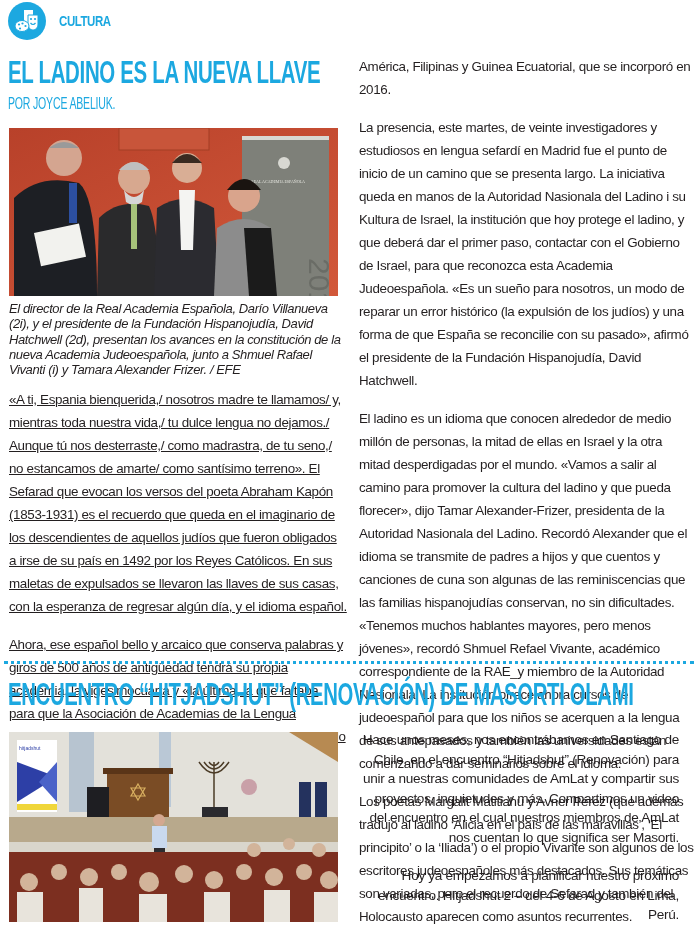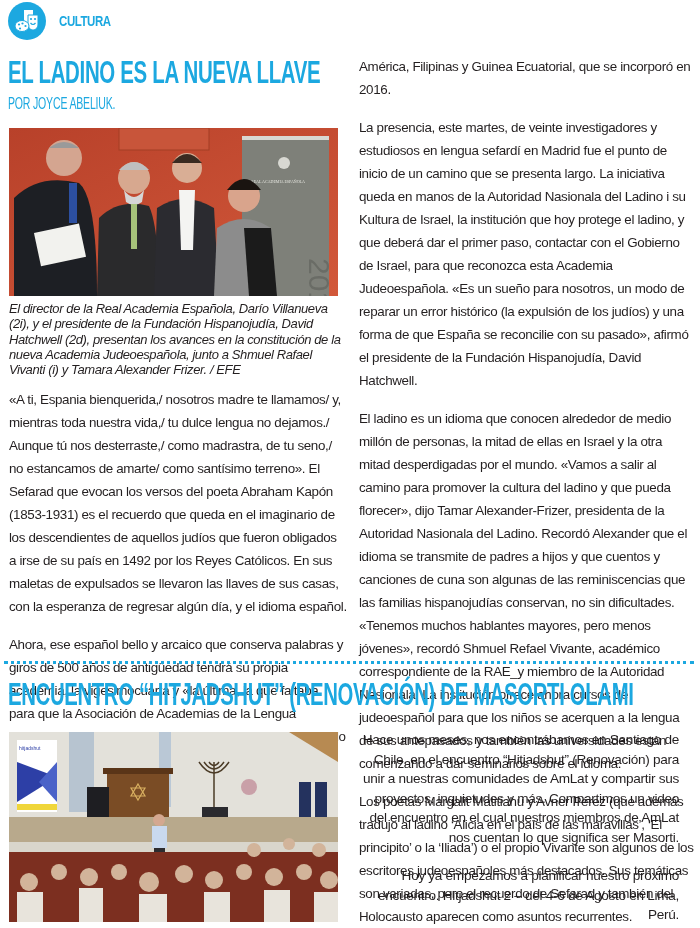--- a/index.html
+++ b/index.html
@@ -15,21 +15,21 @@
   .byline { position: absolute; left: 8px; top: 94px; font-size: 17px; color: #1ca8e0; white-space: nowrap; transform: scaleX(0.62); transform-origin: left top; letter-spacing: -0.3px; }
   .h2 { left: 8px; top: 677px; font-size: 31px; transform: scaleX(0.655); }
   
   .photo { position: absolute; overflow: hidden; }
   .photo1 { left: 9px; top: 128px; width: 329px; height: 168px; background: #c24a2a; }
   .photo2 { left: 9px; top: 732px; width: 329px; height: 190px; background: #c9c4b8; }
   
   .col { position: absolute; font-size: 13.4px; line-height: 23px; letter-spacing: -0.35px; }
   .col p { margin: 0 0 15px 0; }
   .caption { position: absolute; left: 9px; top: 301px; width: 340px; font-style: italic; font-size: 13px; line-height: 15.3px; letter-spacing: -0.4px; }
-  .left-col { left: 9px; top: 388px; width: 338px; }
+  .left-col { left: 9px; top: 388px; width: 338px; text-decoration: underline; }
   .right-col { left: 359px; top: 55px; width: 336px; }
   .bottom-col { left: 359px; top: 730px; width: 336px; font-size: 13.6px; line-height: 19.5px; letter-spacing: -0.3px; }
   .bottom-col p { margin: 0 16px 19px 0; text-align: right; }
   .video-link { color: #2b3a8c; font-style: italic; text-decoration: none; }
   .divider { position: absolute; left: 4px; right: 6px; top: 661px; border-top: 3px dotted #1ca8e0; height: 0; }
   .signature { margin: 0 0 16px 0; }
 </style>
 </head>
 <body>
 

